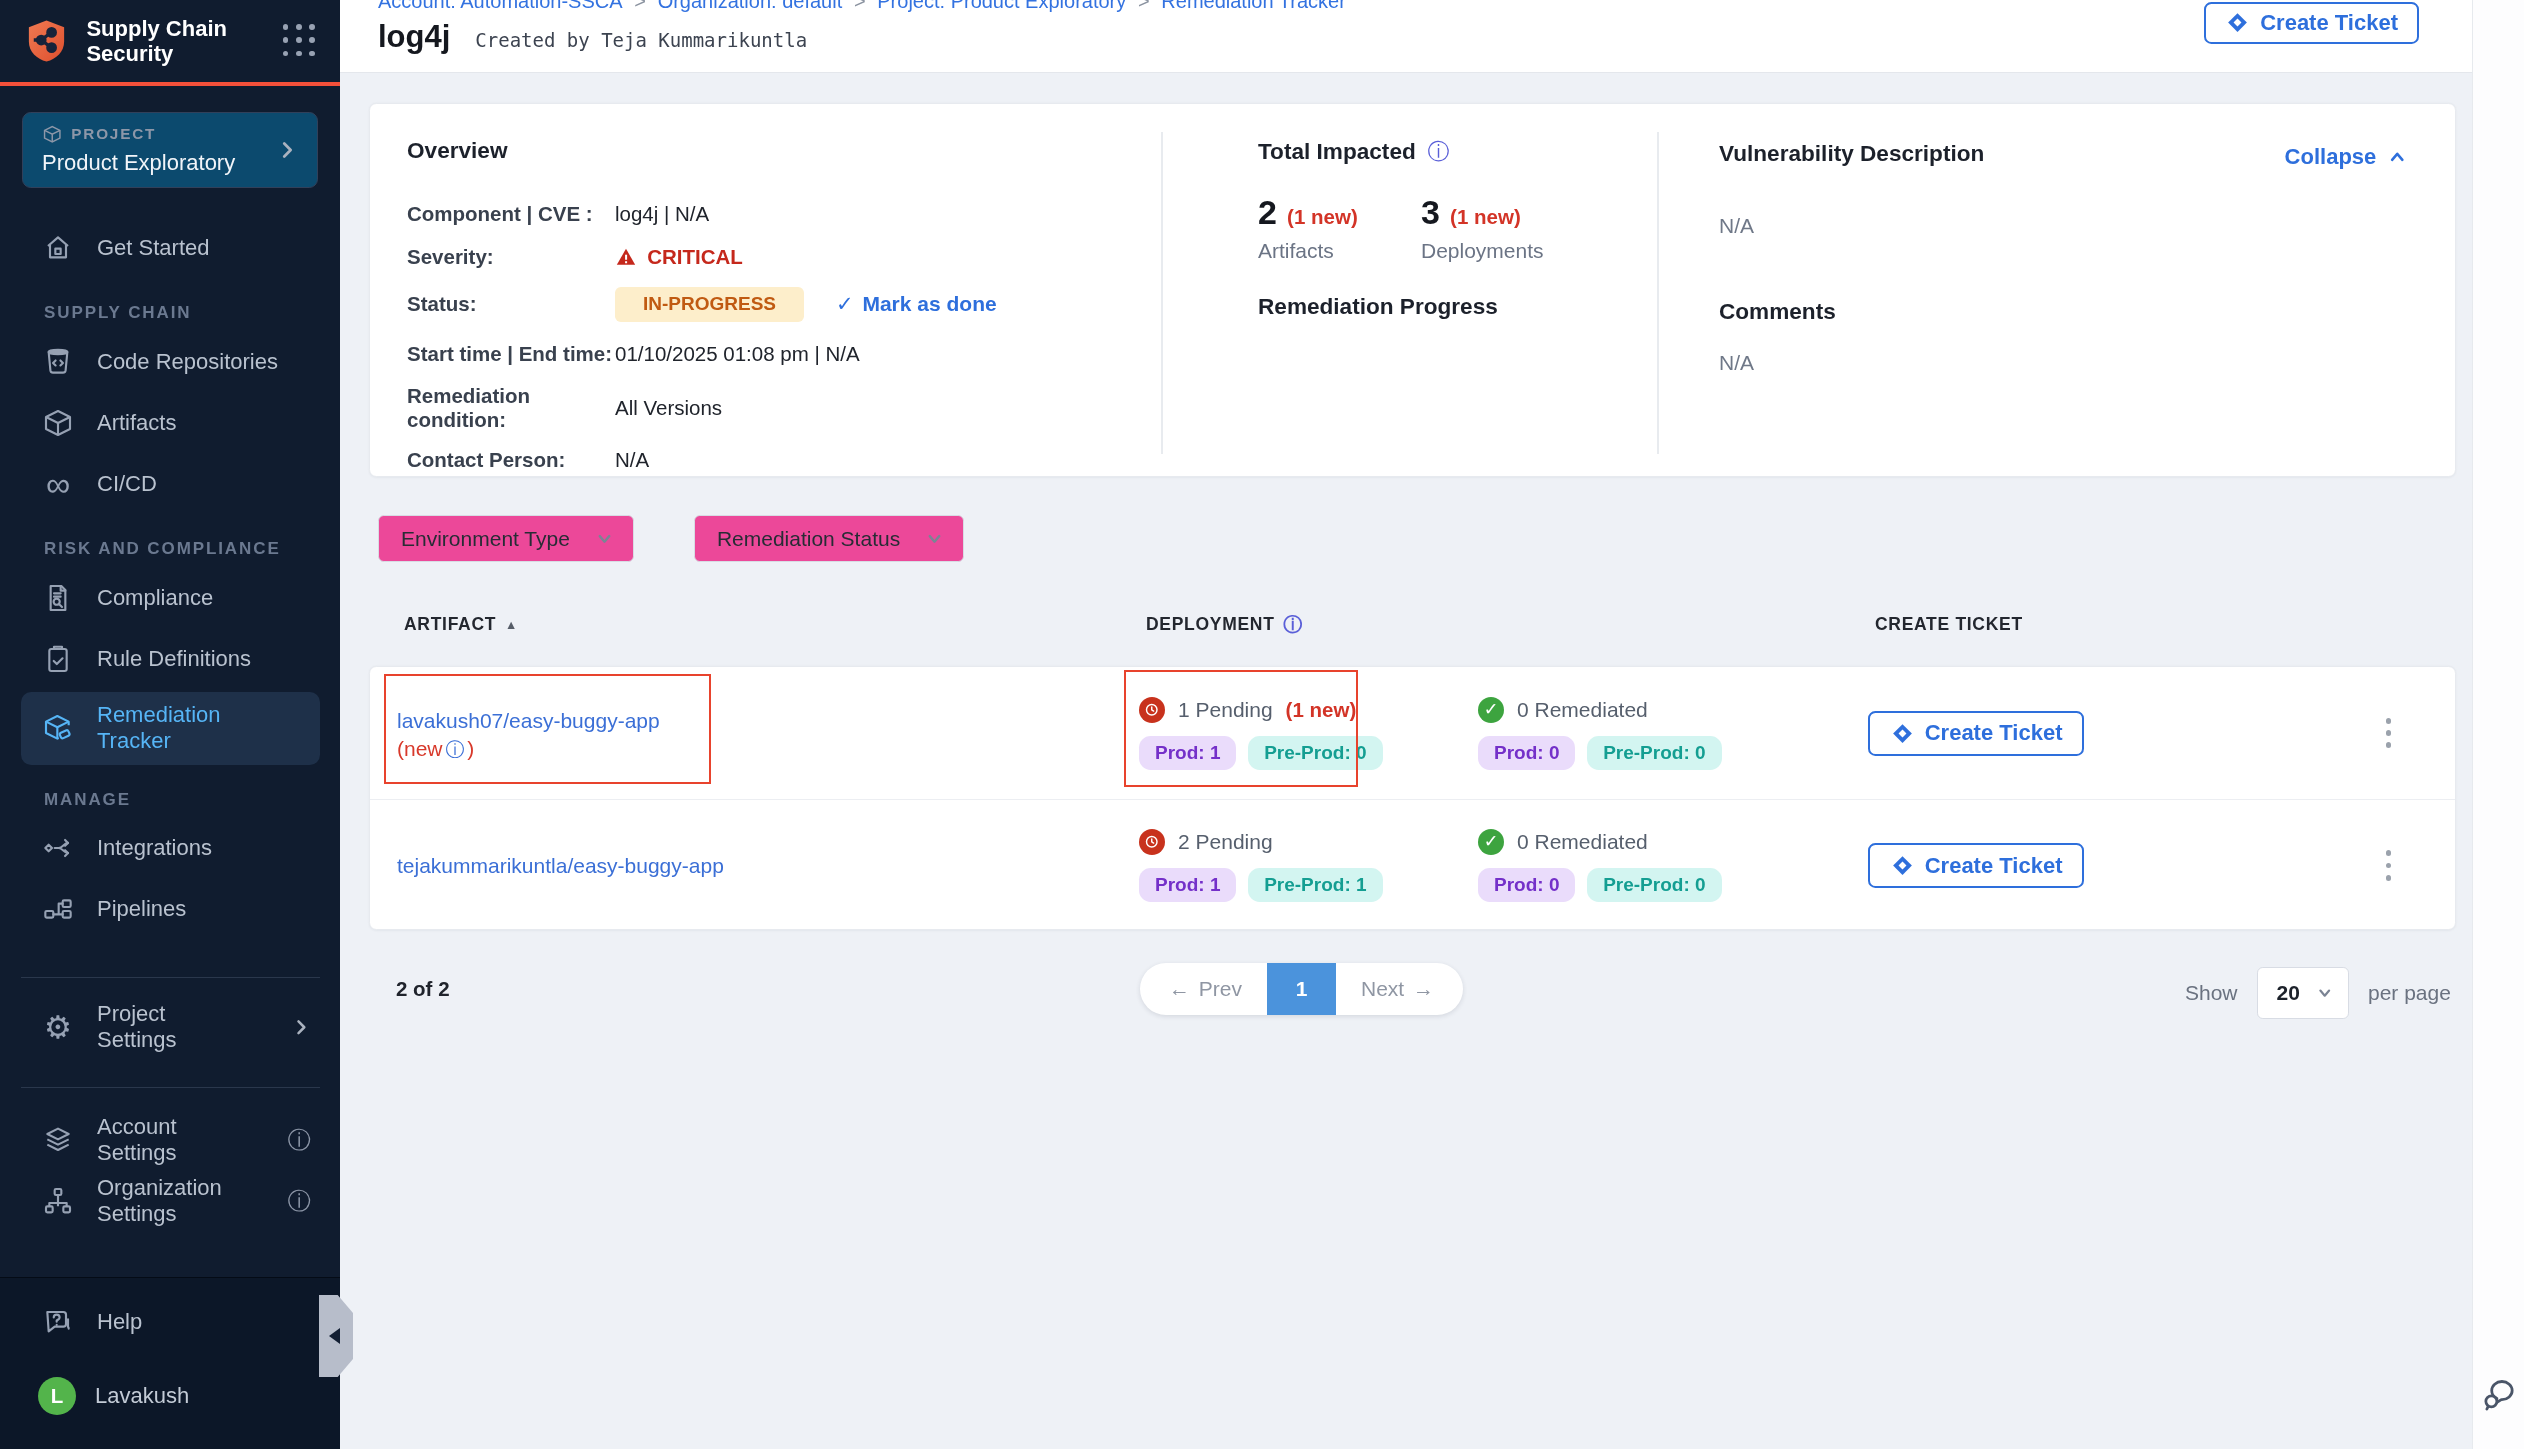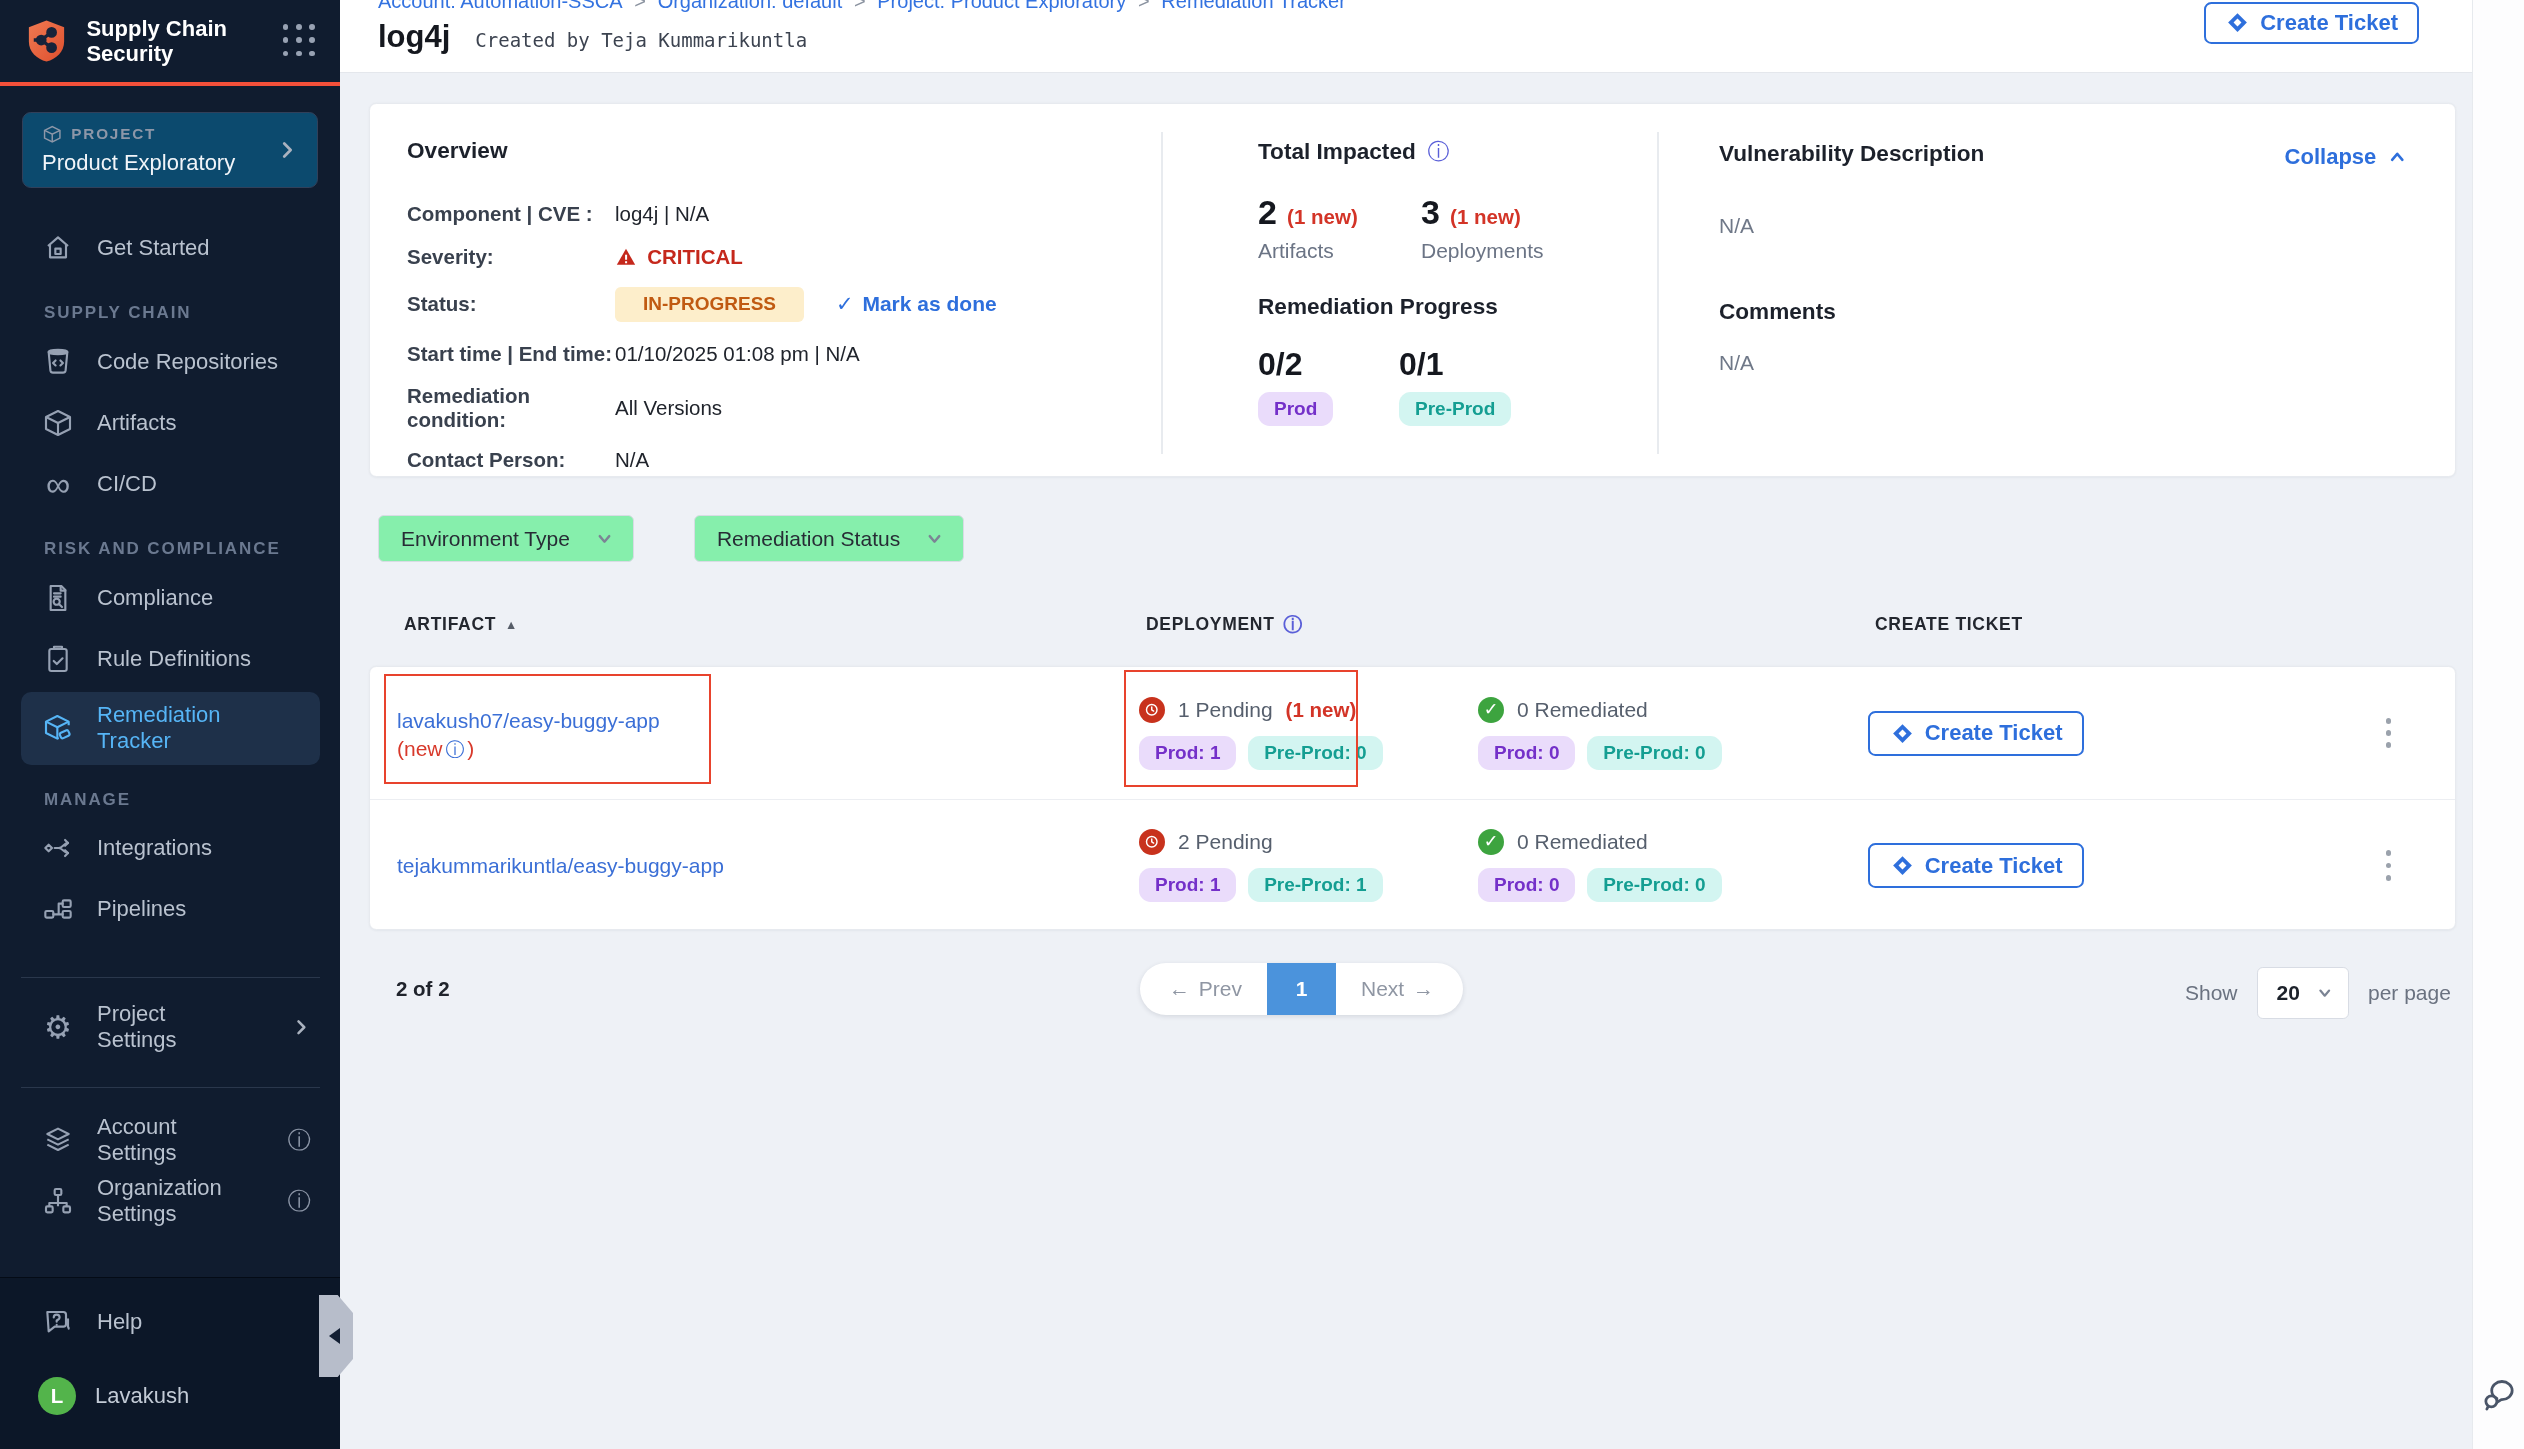--- a/index.html
+++ b/index.html
@@ -82,21 +82,21 @@
   .badge.preprod{background:#d3f5f1;color:#149e92}
 
   .ov-col3{position:absolute;left:1349px;top:37px;right:48px}
   .na{font-size:21px;color:#6f7888}
   .collapse-link{position:absolute;right:0;top:2.9px;display:flex;align-items:center;gap:10.2px;color:#2e6fdc;font-weight:700;font-size:22px;cursor:pointer}
   .ov-col3 .na1{margin-top:47px}
   .ov-col3 .h2c{margin-top:61px}
   .ov-col3 .na2{margin-top:26px}
 
   .filters{position:absolute;left:38px;top:515px;display:flex;gap:60px}
-  .filter-btn{height:47px;border:1.5px solid #d8dce4;background:#86efac;border-radius:5.8px;display:flex;align-items:center;gap:25px;padding:0 19px 0 22px;font-size:21px;color:#272c35;cursor:pointer}
+  .filter-btn{height:47px;border:1.5px solid #d8dce4;background:#ec4899;border-radius:5.8px;display:flex;align-items:center;gap:25px;padding:0 19px 0 22px;font-size:21px;color:#272c35;cursor:pointer}
 
   .thead{position:absolute;left:64px;top:614px;width:2031px;display:grid;grid-template-columns:742px 339px 390px 506px 1fr;align-items:center}
   .th{font-size:17.5px;font-weight:700;letter-spacing:0.7px;color:#23272f;display:flex;align-items:center;gap:8.8px}
   .sort{font-size:12.4px;color:#565d68}
   .th .info-i{font-size:19px}
 
   .table-card{left:29px;top:666px;width:2087px;height:264px}
   .trow{position:relative;height:132px;display:grid;grid-template-columns:742px 339px 390px 506px 1fr;align-items:center;padding-left:27px}
   .trow + .trow{border-top:1.5px solid #eceef2}
   .alink{color:#3b6fd6;font-size:21px;line-height:32px;cursor:pointer;text-decoration:none}
@@ -433,30 +433,20 @@
         </div>
         <div class="stat">
           <div class="stat-line">
             <span class="stat-num">3</span>
             <span class="stat-new">(1 new)</span>
           </div>
           <div class="stat-label">Deployments</div>
         </div>
       </div>
       <div class="h-card prog-head">Remediation Progress</div>
-      <div class="prog">
-        <div class="prog-block">
-          <div class="prog-num">0/2</div>
-          <span class="badge prod">Prod</span>
-        </div>
-        <div class="prog-block">
-          <div class="prog-num">0/1</div>
-          <span class="badge preprod">Pre-Prod</span>
-        </div>
-      </div>
     </div>
 
     <div class="ov-col3">
       <div class="h-card">Vulnerability Description</div>
       <div class="collapse-link">
         <span>Collapse</span>
         <svg width="20.5" height="20.5" viewBox="0 0 24 24" class="chev blue">
             <polyline points="6,15 12,8 18,15"></polyline>
           </svg>
       </div>

